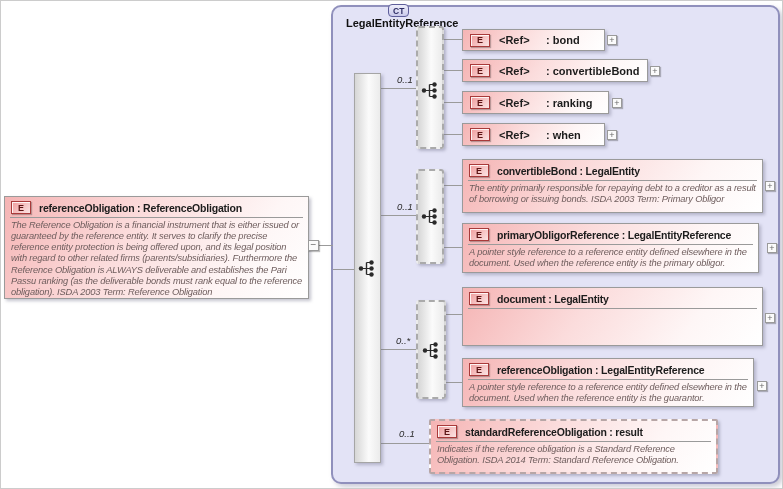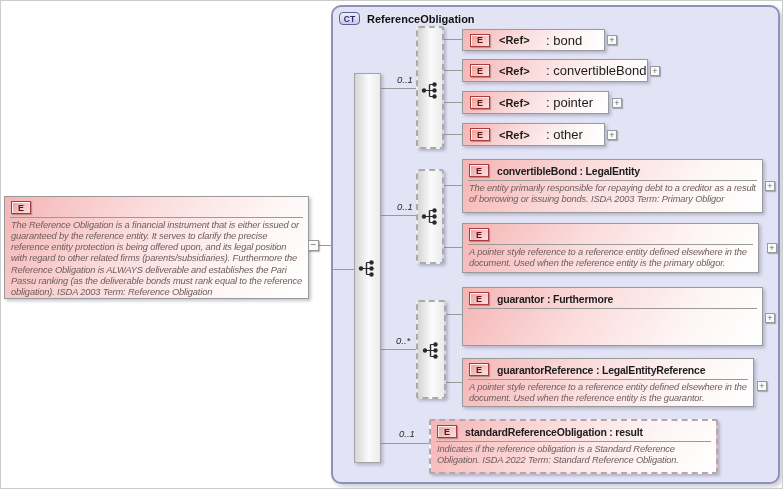--- a/index.html
+++ b/index.html
@@ -26,29 +26,29 @@
     display:flex; align-items:center; justify-content:center;
     box-shadow:inset 1px 1px 0 rgba(255,255,255,.85), 1px 1px 1px rgba(0,0,0,.25);
   }
   .etitle { margin-left:8px; font-size:10.5px; letter-spacing:-0.2px; font-weight:bold; color:#1c1c1c; white-space:nowrap; }
   .sep { border-top:1px solid #9a9a9a; margin:1px 5px 0 5px; }
   .anno {
     font-size:9.3px; font-style:italic; color:#6e5d5d; letter-spacing:-0.15px;
     line-height:1.2; padding:2px 6px 3px 6px;
   }
   .reflabel { margin-left:9px; width:47px; font-size:11px; font-weight:bold; color:#1c1c1c; }
-  .typelabel { font-size:13px; font-weight:normal; color:#1c1c1c; white-space:nowrap; }
+  .typelabel { font-size:11px; font-weight:bold; color:#1c1c1c; white-space:nowrap; }
 
   
   .ct {
     position:absolute; left:330px; top:4px; width:449px; height:479px; box-sizing:border-box;
     border:2px solid #9090bc; border-radius:10px; background:#e3e3f6;
     box-shadow:3px 3px 5px rgba(110,110,140,.35);
   }
-  .ct-header { position:absolute; left:338px; top:11px; display:flex; align-items:center; }
+  .ct-header { position:absolute; left:338px; top:3px; display:flex; align-items:center;flex-direction:column; }
   .ct-icon {
     width:21px; height:13px; box-sizing:border-box;
     border:1px solid #5e5e9a; border-radius:4px;
     background:linear-gradient(#efeffb,#c9c9ea); color:#2d2d64;
     font-size:8.5px; font-weight:bold; display:flex; align-items:center; justify-content:center;
   }
   .ct-title { margin-left:7px; font-size:11px; font-weight:bold; color:#111111; }
 
   
   .gbar {
@@ -76,41 +76,42 @@
   }
 </style>
 </head>
 <body>
 
 <div class="canvas">
 
   <div class="ct"></div>
   <div class="ct-header">
     <div class="ct-icon">CT</div>
-    <div class="ct-title">ReferenceObligation</div>
+    <div class="ct-title">LegalEntityReference</div>
   </div>
 
   <div class="hline" style="left:318px;top:244px;width:14px;"></div>
   <div class="hline" style="left:332px;top:268px;width:21px;"></div>
   <div class="hline" style="left:380px;top:87px;width:35px;"></div>
   <div class="hline" style="left:380px;top:214px;width:35px;"></div>
   <div class="hline" style="left:380px;top:348px;width:35px;"></div>
   <div class="hline" style="left:380px;top:442px;width:48px;"></div>
   <div class="hline" style="left:443px;top:38px;width:18px;"></div>
   <div class="hline" style="left:443px;top:69px;width:18px;"></div>
   <div class="hline" style="left:443px;top:101px;width:18px;"></div>
   <div class="hline" style="left:443px;top:133px;width:18px;"></div>
   <div class="hline" style="left:443px;top:184px;width:18px;"></div>
   <div class="hline" style="left:443px;top:246px;width:18px;"></div>
   <div class="hline" style="left:443px;top:313px;width:18px;"></div>
   <div class="hline" style="left:443px;top:381px;width:18px;"></div>
 
   <div class="ebox" style="left:3px;top:195px;width:305px;height:103px;">
     <div class="trow">
       <div class="eicon">E</div>
+      <div class="etitle">referenceObligation : ReferenceObligation</div>
     </div>
     <div class="sep"></div>
     <div class="anno">The Reference Obligation is a financial instrument that is either issued or guaranteed by the reference entity. It serves to clarify the precise reference entity protection is being offered upon, and its legal position with regard to other related firms (parents/subsidiaries). Furthermore the Reference Obligation is ALWAYS deliverable and establishes the Pari Passu ranking (as the deliverable bonds must rank equal to the reference obligation). ISDA 2003 Term: Reference Obligation</div>
   </div>
   <div class="minusbox">−</div>
 
   <div class="gbar solidbar" style="left:353px;top:72px;width:27px;height:390px;"></div>
   <svg class="tree" style="left:357px;top:258px;" width="18" height="19" viewBox="0 0 18 19">
     <line x1="3" y1="9.5" x2="8.5" y2="9.5" stroke="#2a2a2a"></line>
     <line x1="8.5" y1="3.5" x2="8.5" y2="15.5" stroke="#2a2a2a" stroke-width="1.4"></line>
@@ -152,30 +153,30 @@
       <div class="reflabel">&lt;Ref&gt;</div>
       <div class="typelabel">: convertibleBond</div>
     </div>
   </div>
   <div class="plusbox" style="left:649px;top:65px;">+</div>
 
   <div class="ebox" style="left:461px;top:90px;width:147px;height:23px;">
     <div class="trow" style="padding:0 0 0 7px;height:100%;align-items:center;">
       <div class="eicon">E</div>
       <div class="reflabel">&lt;Ref&gt;</div>
-      <div class="typelabel">: pointer</div>
+      <div class="typelabel">: ranking</div>
     </div>
   </div>
   <div class="plusbox" style="left:611px;top:97px;">+</div>
 
   <div class="ebox" style="left:461px;top:122px;width:143px;height:23px;">
     <div class="trow" style="padding:0 0 0 7px;height:100%;align-items:center;">
       <div class="eicon">E</div>
       <div class="reflabel">&lt;Ref&gt;</div>
-      <div class="typelabel">: other</div>
+      <div class="typelabel">: when</div>
     </div>
   </div>
   <div class="plusbox" style="left:606px;top:129px;">+</div>
 
   <div class="card" style="left:396px;top:200px;">0..1</div>
   <div class="gbar dashbar" style="left:415px;top:168px;width:28px;height:95px;"></div>
   <svg class="tree" style="left:420px;top:206px;" width="18" height="19" viewBox="0 0 18 19">
     <line x1="3" y1="9.5" x2="8.5" y2="9.5" stroke="#2a2a2a"></line>
     <line x1="8.5" y1="3.5" x2="8.5" y2="15.5" stroke="#2a2a2a" stroke-width="1.4"></line>
     <line x1="8.5" y1="3.5" x2="12" y2="3.5" stroke="#2a2a2a"></line>
@@ -193,20 +194,21 @@
       <div class="etitle">convertibleBond : LegalEntity</div>
     </div>
     <div class="sep"></div>
     <div class="anno">The entity primarily responsible for repaying debt to a creditor as a result of borrowing or issuing bonds. ISDA 2003 Term: Primary Obligor</div>
   </div>
   <div class="plusbox" style="left:764px;top:180px;">+</div>
 
   <div class="ebox" style="left:461px;top:222px;width:297px;height:50px;">
     <div class="trow">
       <div class="eicon">E</div>
+      <div class="etitle">primaryObligorReference : LegalEntityReference</div>
     </div>
     <div class="sep"></div>
     <div class="anno">A pointer style reference to a reference entity defined elsewhere in the document. Used when the reference entity is the primary obligor.</div>
   </div>
   <div class="plusbox" style="left:766px;top:242px;">+</div>
 
   <div class="card" style="left:395px;top:334px;">0..*</div>
   <div class="gbar dashbar" style="left:415px;top:299px;width:30px;height:99px;"></div>
   <svg class="tree" style="left:421px;top:340px;" width="18" height="19" viewBox="0 0 18 19">
     <line x1="3" y1="9.5" x2="8.5" y2="9.5" stroke="#2a2a2a"></line>
@@ -216,39 +218,39 @@
     <line x1="8.5" y1="15.5" x2="12" y2="15.5" stroke="#2a2a2a"></line>
     <circle cx="3" cy="9.5" r="2.2" fill="#2a2a2a"></circle>
     <circle cx="13.5" cy="3.5" r="2.2" fill="#2a2a2a"></circle>
     <circle cx="13.5" cy="9.5" r="2.2" fill="#2a2a2a"></circle>
     <circle cx="13.5" cy="15.5" r="2.2" fill="#2a2a2a"></circle>
   </svg>
 
   <div class="ebox" style="left:461px;top:286px;width:301px;height:59px;">
     <div class="trow">
       <div class="eicon">E</div>
-      <div class="etitle">guarantor : Furthermore</div>
+      <div class="etitle">document : LegalEntity</div>
     </div>
     <div class="sep"></div>
   </div>
   <div class="plusbox" style="left:764px;top:312px;">+</div>
 
   <div class="ebox" style="left:461px;top:357px;width:292px;height:49px;">
     <div class="trow">
       <div class="eicon">E</div>
-      <div class="etitle">guarantorReference : LegalEntityReference</div>
+      <div class="etitle">referenceObligation : LegalEntityReference</div>
     </div>
     <div class="sep"></div>
     <div class="anno">A pointer style reference to a reference entity defined elsewhere in the document. Used when the reference entity is the guarantor.</div>
   </div>
   <div class="plusbox" style="left:756px;top:380px;">+</div>
 
   <div class="card" style="left:398px;top:427px;">0..1</div>
   <div class="ebox dashed" style="left:428px;top:418px;width:289px;height:55px;">
     <div class="trow">
       <div class="eicon">E</div>
       <div class="etitle">standardReferenceObligation : result</div>
     </div>
     <div class="sep"></div>
-    <div class="anno">Indicates if the reference obligation is a Standard Reference Obligation. ISDA 2022 Term: Standard Reference Obligation.</div>
+    <div class="anno">Indicates if the reference obligation is a Standard Reference Obligation. ISDA 2014 Term: Standard Reference Obligation.</div>
   </div>
 
 </div>
 
 </body></html>

